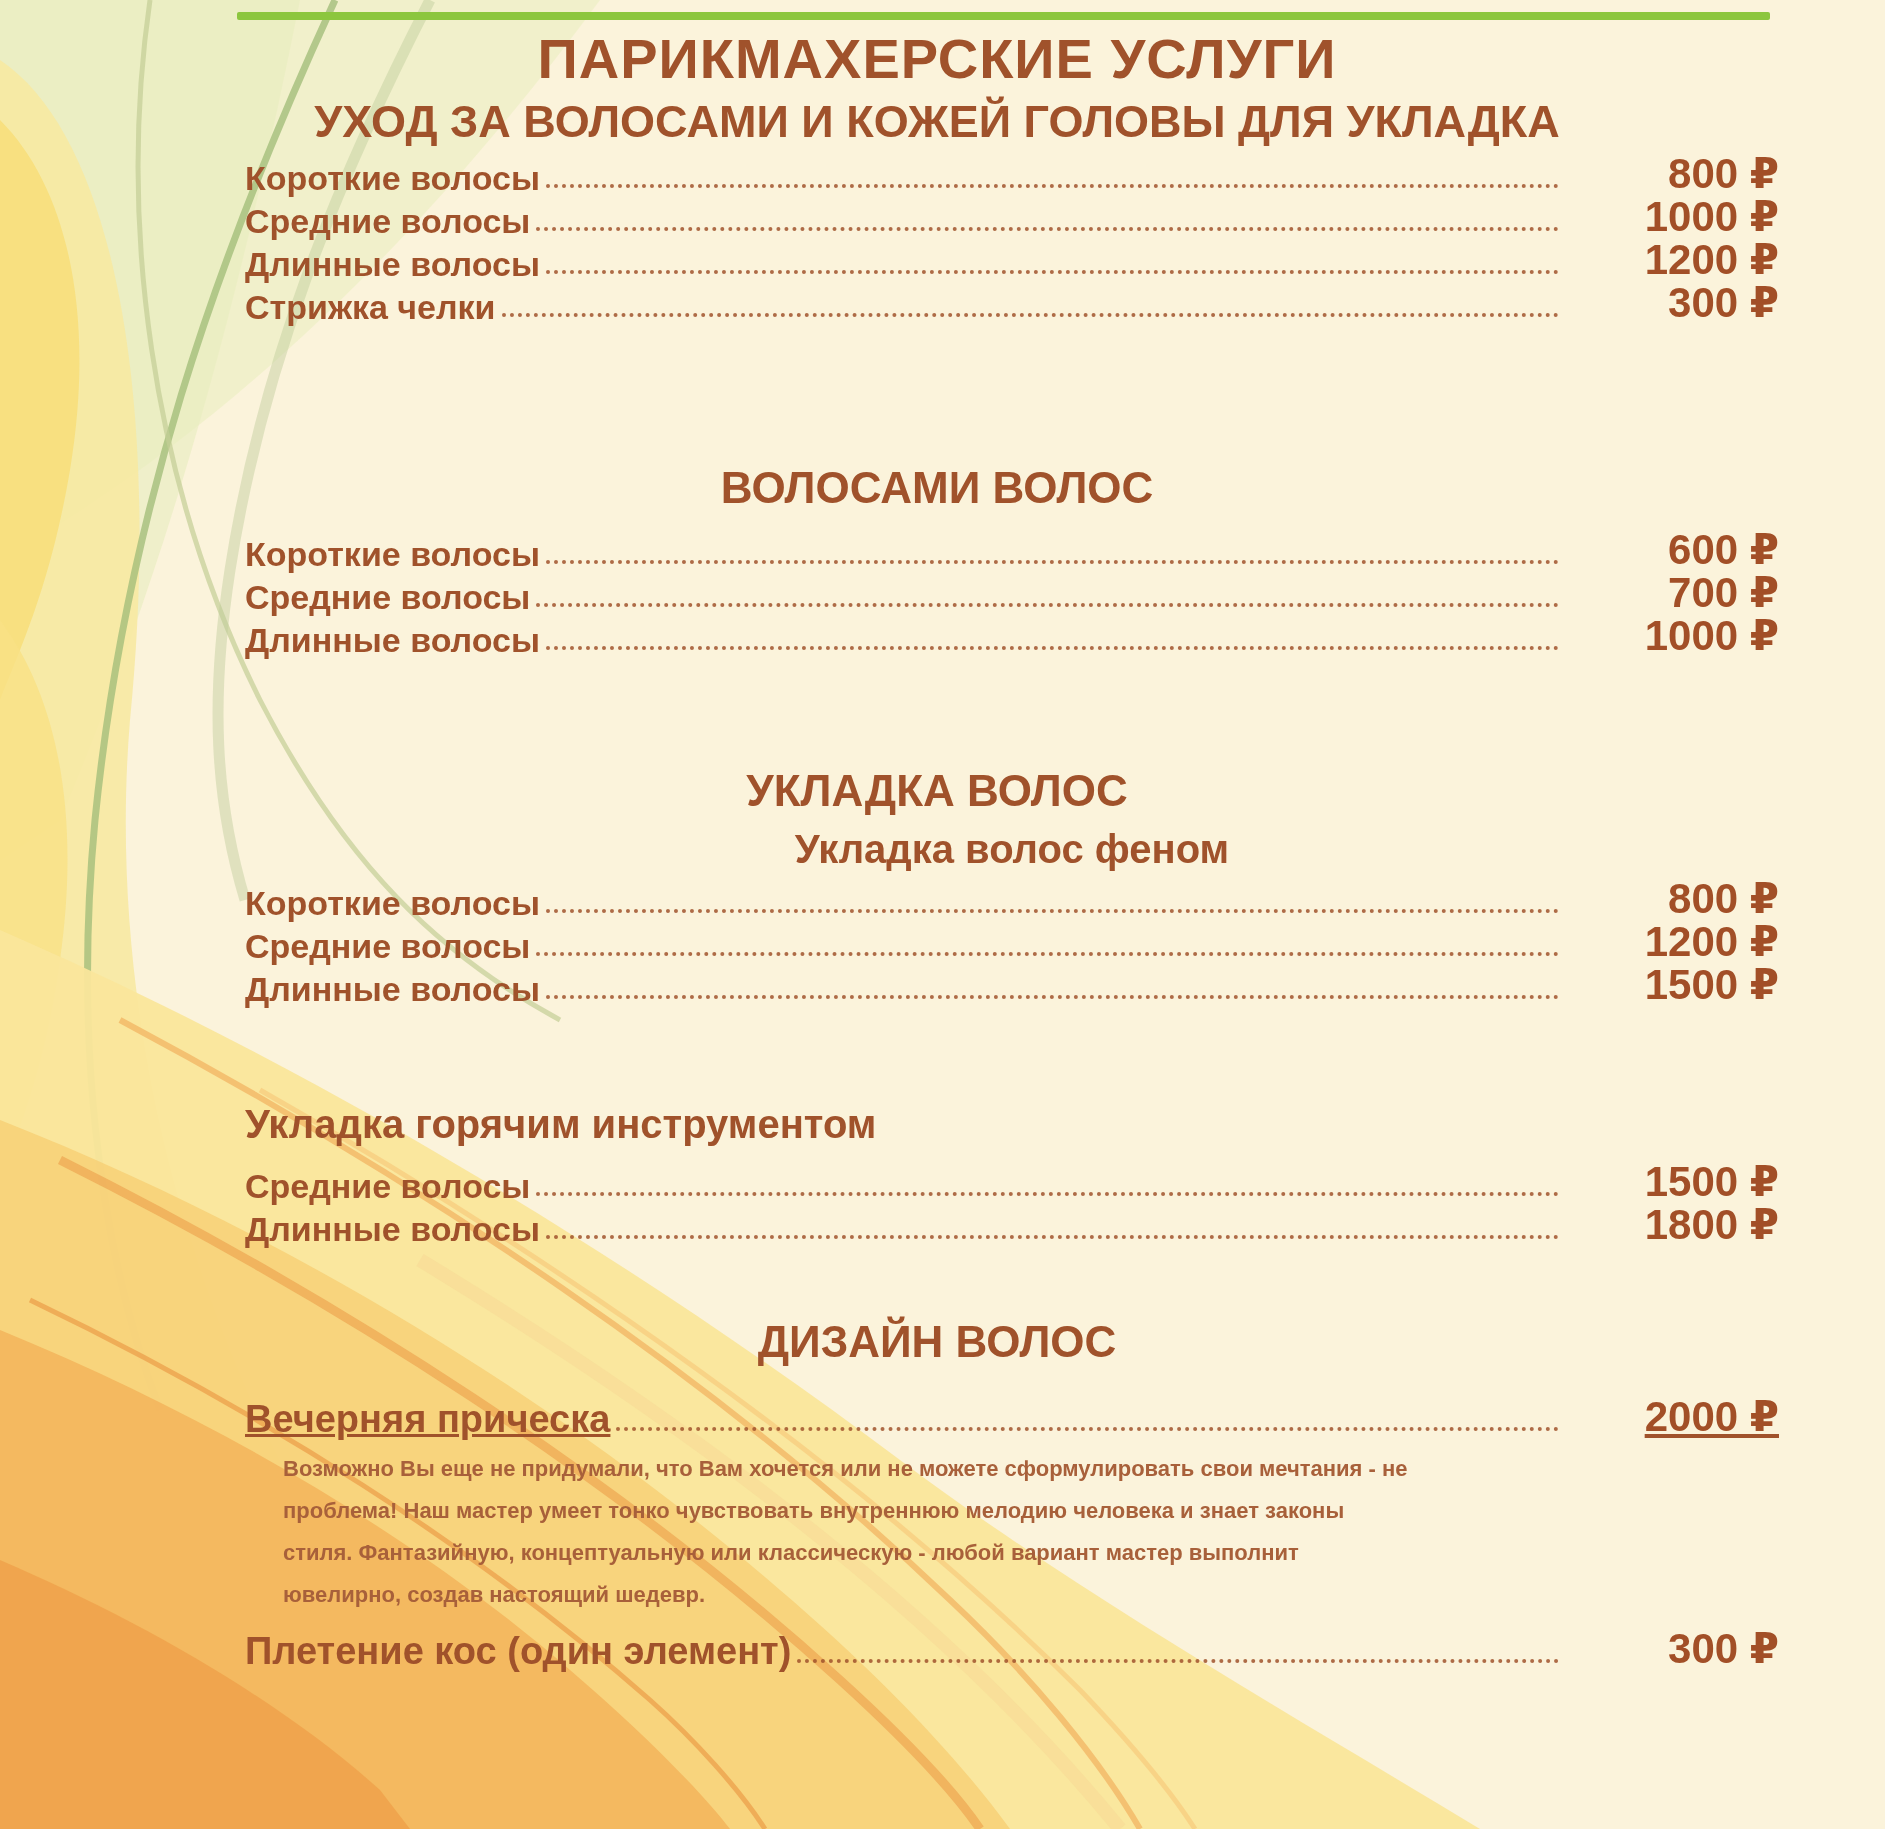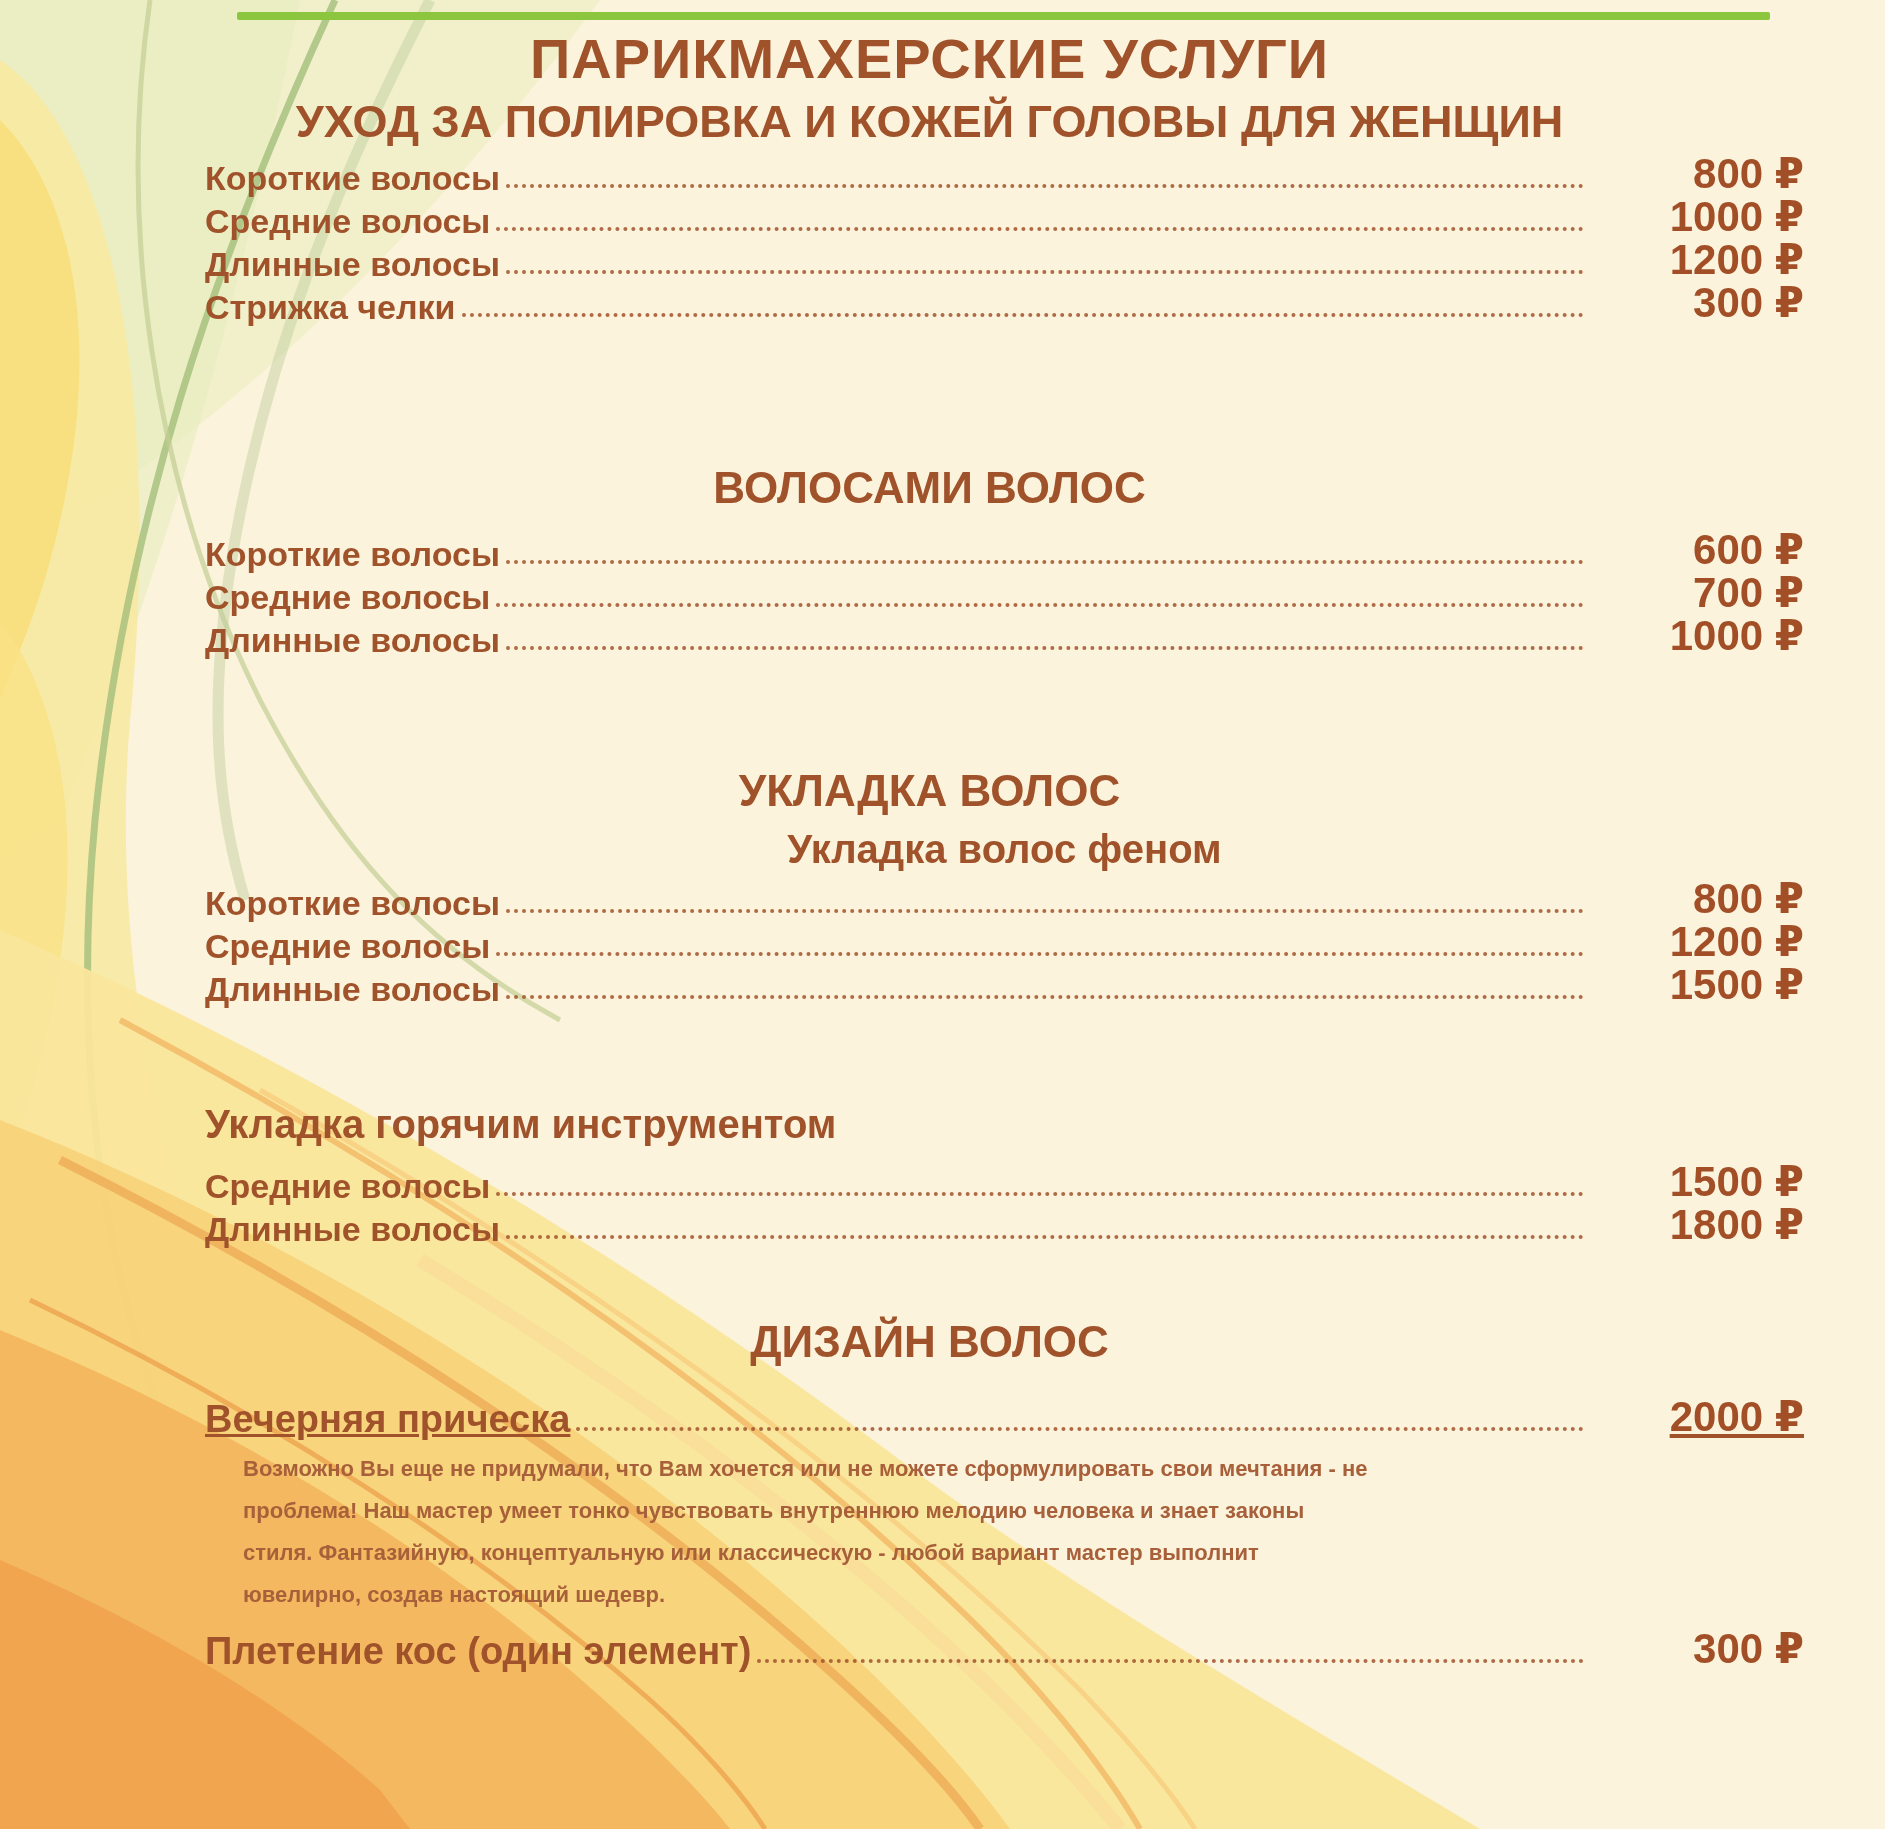--- a/index.html
+++ b/index.html
@@ -4,21 +4,21 @@
 <style>
   html,body{margin:0;padding:0;background:#e8e8e8;}
   .canvas{
     position:relative; width:1885px; height:1829px; overflow:hidden;
     background:#FBF3DB;
     font-family:"Liberation Sans","DejaVu Sans",sans-serif;
     -webkit-font-smoothing:antialiased;
   }
   .bg{position:absolute; inset:0; width:100%; height:100%;}
   .topbar{position:absolute; left:237px; right:115px; top:12px; height:8px; background:#8CC63E; border-radius:2px;}
-  .content{position:absolute; inset:0; padding:0 81px 0 205px; box-sizing:border-box; color:#A0522B;}
+  .content{position:absolute; inset:0; padding:0 106px 0 205px; box-sizing:border-box; color:#A0522B;margin-left:40px;}
   .centered{text-align:center; margin-right:150px;}
   .title{margin-top:30px; font-size:56px; font-weight:700; line-height:58px; letter-spacing:1px; color:#A0522B;}
   .subtitle{margin-top:10px; font-size:45px; font-weight:700; line-height:48px; color:#A0522B;}
   .sec-head{font-size:44px; font-weight:700; line-height:48px; color:#A0522B;}
   .sub-head{font-size:40px; font-weight:700; line-height:44px; color:#A0522B;}
   .mt-sec1{margin-top:36px;}
   .mt-polirovka{margin-top:140px;}
   .mt-ukladka{margin-top:110px;}
   .mt-fen{margin-top:12px;text-align:center;}
   .mt-hot{margin-top:96px;}
@@ -62,21 +62,21 @@
     <path d="M260,1090 C560,1260 860,1470 1080,1690 C1125,1737 1170,1790 1195,1829" stroke="#F6C677" stroke-width="5" fill="none" opacity="0.6"></path>
     <path d="M30,1300 C260,1410 480,1550 650,1700 C695,1740 740,1790 765,1829" stroke="#E78C38" stroke-width="5" fill="none" opacity="0.55"></path>
     <path d="M420,1260 C700,1430 950,1620 1120,1829" stroke="#F8D894" stroke-width="14" fill="none" opacity="0.5"></path>
   </svg>
 
   <div class="topbar"></div>
 
   <div class="content">
 
     <div class="title centered">ПАРИКМАХЕРСКИЕ УСЛУГИ</div>
-    <div class="subtitle centered">УХОД ЗА ПОЛИРОВКА И КОЖЕЙ ГОЛОВЫ ДЛЯ ЖЕНЩИН</div>
+    <div class="subtitle centered">УХОД ЗА ВОЛОСАМИ И КОЖЕЙ ГОЛОВЫ ДЛЯ УКЛАДКА</div>
 
     <div class="rows">
       <div class="row">
         <span class="label">Короткие волосы</span>
         <span class="dots"></span>
         <span class="price">800 ₽</span>
       </div>
       <div class="row">
         <span class="label">Средние волосы</span>
         <span class="dots"></span>

